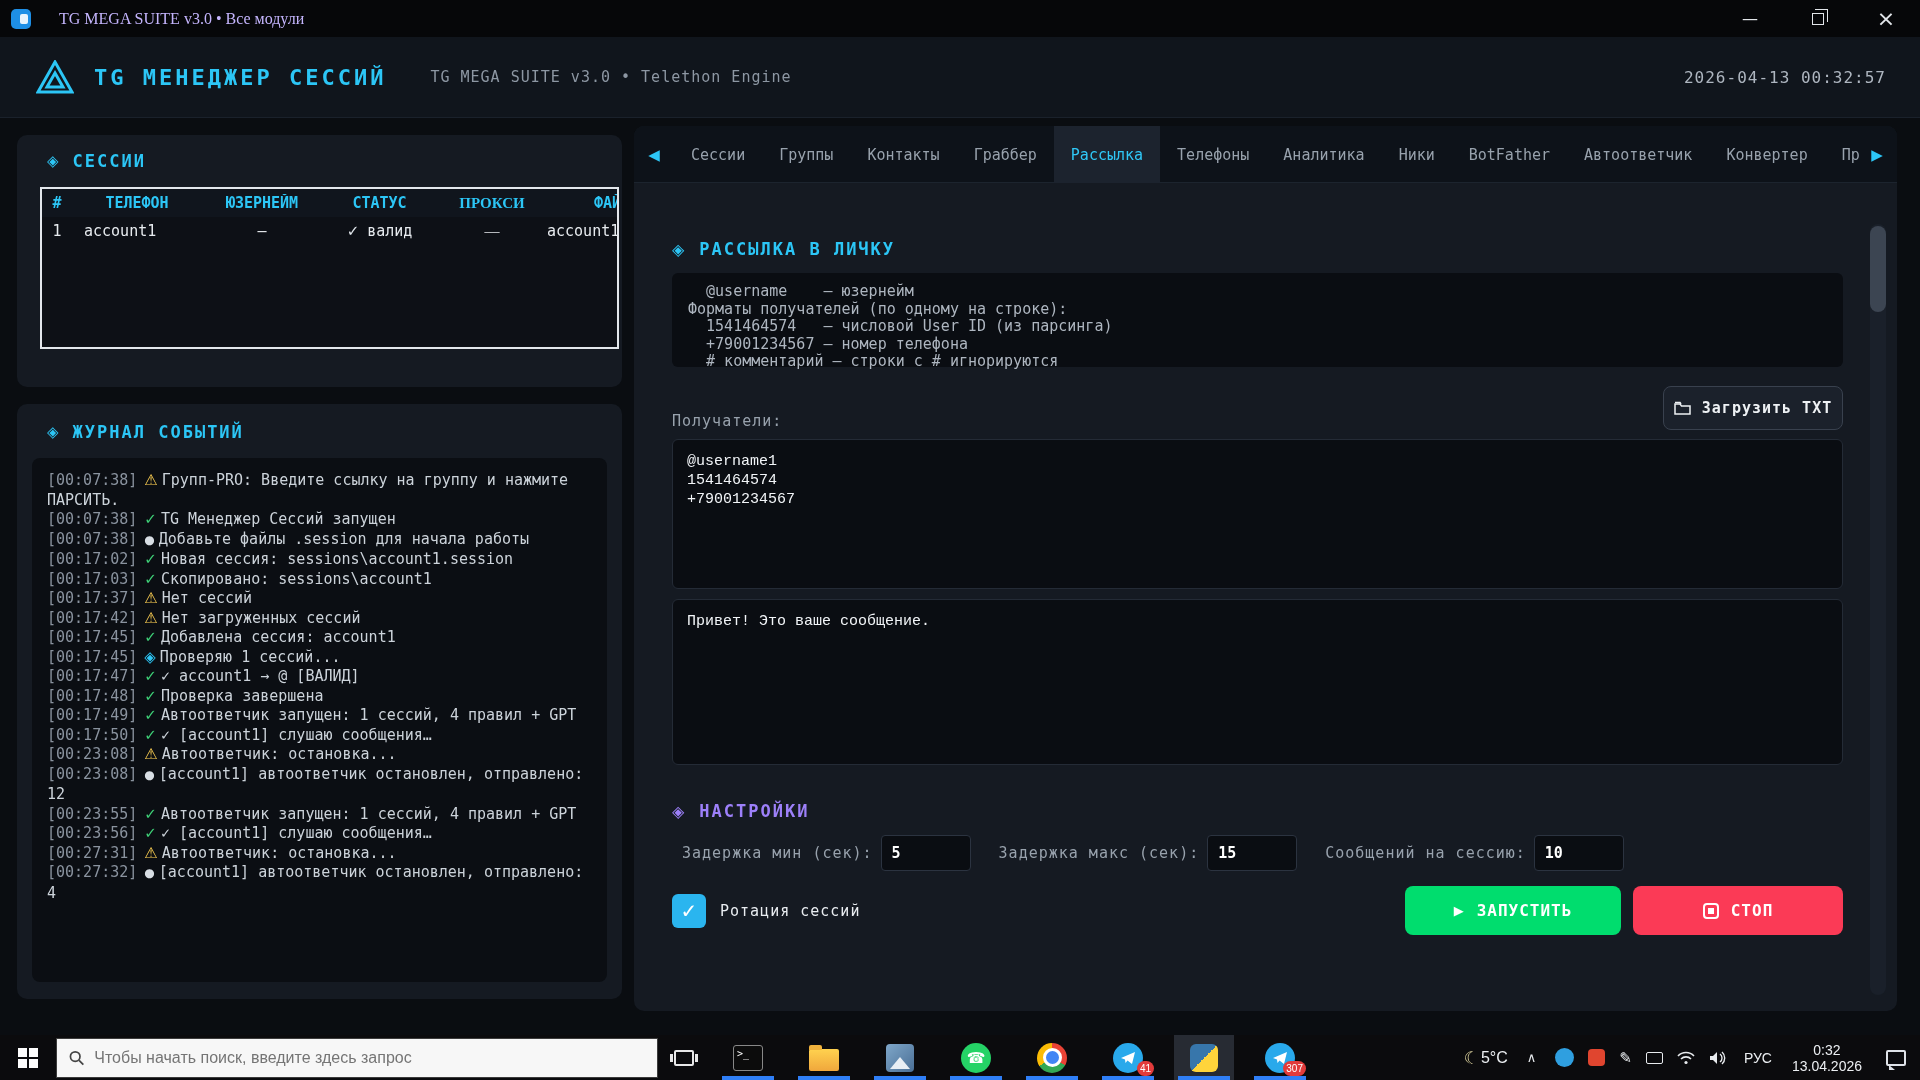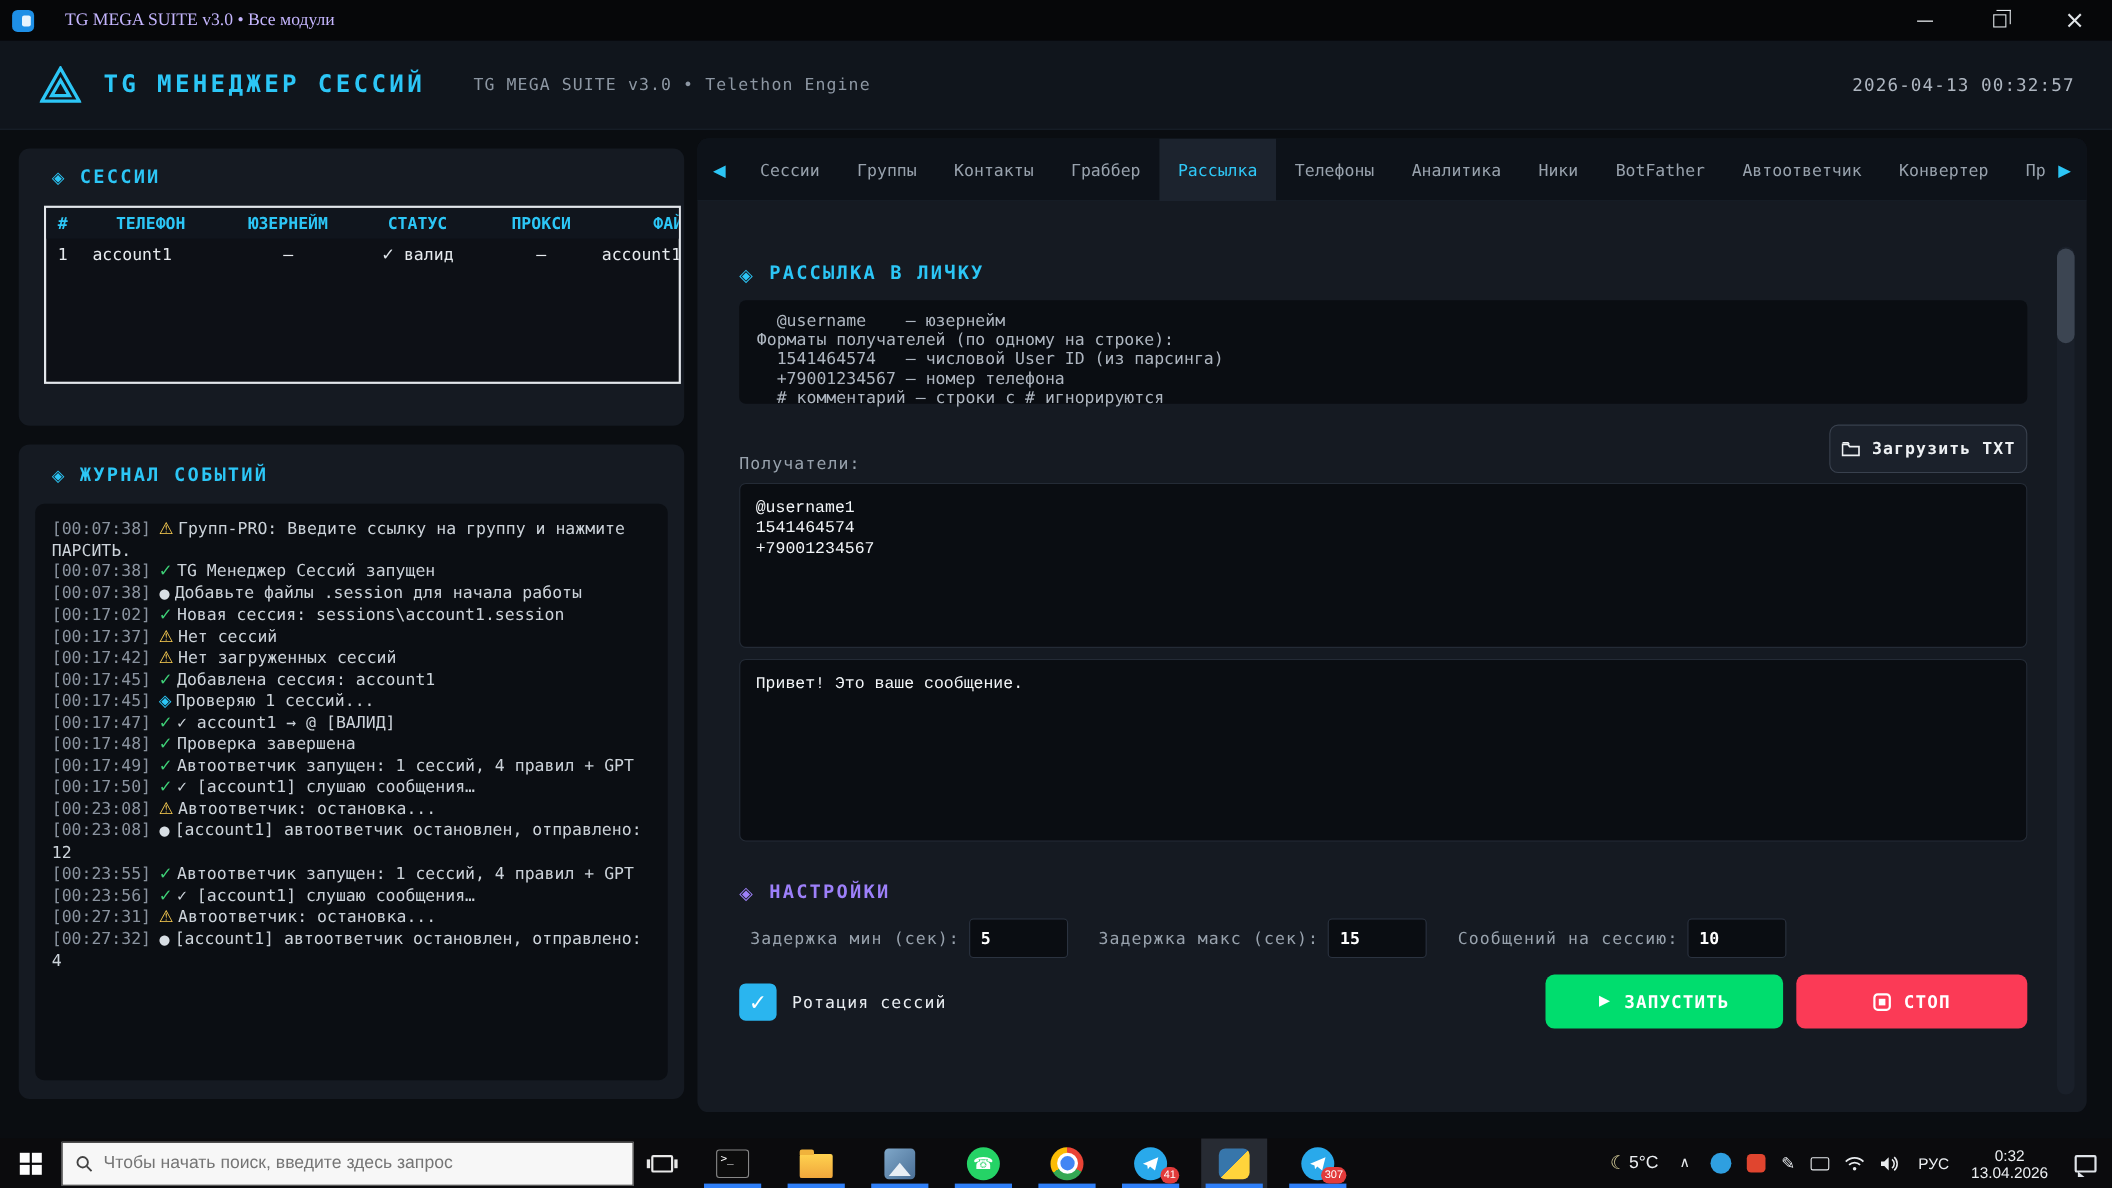--- a/index.html
+++ b/index.html
@@ -35,21 +35,21 @@
 
   
   .sessions { left:17px; top:135px; width:605px; height:252px; padding:16px 15px 0 30px; }
   .s-table { margin-top:16px; margin-left:-7px; width:579px; height:162px; border:2px solid #e3e7ec;
              background:#0d1016; overflow:hidden; }
   .t-row { display:flex; height:28px; align-items:center; width:665px; }
   .t-head { background:#10151d; }
   .t-cell { flex:none; font-size:15px; text-align:center; white-space:nowrap; overflow:hidden; }
   .t-head .t-cell { color:#2cc6f6; font-weight:bold; }
   .t-body .t-cell { color:#e7ebef; }
-  .c0{width:30px;} .c1{width:130px;} .c2{width:120px;} .c3{width:115px;} .c4{width:110px;} .c5{width:130px;}
+  .c0{width:30px;} .c1{width:130px;} .c2{width:120px;} .c3{width:115px;} .c4{width:110px;font-family:Liberation Serif, serif;} .c5{width:130px;}
   .status-check { color:#e0e6eb; margin-right:8px; }
 
   
   .logpanel { left:17px; top:404px; width:605px; height:595px; padding:18px 15px 15px 30px; }
   .logbox { margin-top:16px; margin-left:-15px; width:575px; height:524px; background:#0b0e13;
             border-radius:8px; padding:13px 15px; overflow:hidden; }
   .log-line { font-size:15px; line-height:19.5px; color:#ccd3da; word-break:break-word; }
   .log-time { color:#8a939f; }
   .log-ic { font-family:"DejaVu Sans","Liberation Sans",sans-serif; margin:0 4px 0 7px; }
   .log-ic.ok::before   { content:"✓"; color:#3ed077; }
@@ -114,21 +114,21 @@
   .stop-ic { width:16px; height:16px; border:2px solid #fff; border-radius:4px; display:flex;
              align-items:center; justify-content:center; }
   .stop-ic::after { content:""; width:6px; height:6px; background:#fff; }
 
   
   .taskbar { position:absolute; left:0; top:1035px; width:1920px; height:45px; background:#0b0b0d;
              display:flex; align-items:center; font-family:"Liberation Sans","DejaVu Sans",sans-serif; }
   .tb-start { width:56px; height:45px; display:flex; align-items:center; justify-content:center; }
   .win-logo { width:20px; height:20px; display:grid; grid-template-columns:9px 9px; grid-template-rows:9px 9px; gap:2px; }
   .win-logo i { background:#fdfdfd; }
-  .tb-search { width:520px; height:40px; background:#f7f7f7; border:1px solid #3c3c3c; display:flex;
+  .tb-search { width:602px; height:40px; background:#f7f7f7; border:1px solid #3c3c3c; display:flex;
                align-items:center; padding:0 12px; gap:10px; }
   .tb-search input { border:none; outline:none; background:transparent; font-size:16px; color:#333;
                      width:100%; font-family:"Liberation Sans","DejaVu Sans",sans-serif; }
   .tb-taskview { width:52px; height:45px; display:flex; align-items:center; justify-content:center; }
   .tv-ic { width:20px; height:16px; border:2px solid #e8e8e8; border-radius:2px; position:relative; }
   .tv-ic::before { content:""; position:absolute; left:-6px; top:2px; width:3px; height:8px; background:#e8e8e8; }
   .tv-ic::after { content:""; position:absolute; right:-6px; top:2px; width:3px; height:8px; background:#e8e8e8; }
   .tb-apps { display:flex; margin-left:8px; }
   .app-slot { width:60px; height:45px; margin-right:16px; display:flex; align-items:center;
               justify-content:center; position:relative; }
@@ -232,20 +232,21 @@
   <div class="logbox">
 
       <div class="log-line"><span class="log-time">[00:07:38]</span><span class="log-ic warn"></span><span>Групп-PRO: Введите ссылку на группу и нажмите ПАРСИТЬ.</span></div>
 
       <div class="log-line"><span class="log-time">[00:07:38]</span><span class="log-ic ok"></span><span>TG Менеджер Сессий запущен</span></div>
 
       <div class="log-line"><span class="log-time">[00:07:38]</span><span class="log-ic dot"></span><span>Добавьте файлы .session для начала работы</span></div>
 
       <div class="log-line"><span class="log-time">[00:17:02]</span><span class="log-ic ok"></span><span>Новая сессия: sessions\account1.session</span></div>
 
+      <div class="log-line"><span class="log-time">[00:17:03]</span><span class="log-ic ok"></span><span>Скопировано: sessions\account1</span></div>
 
       <div class="log-line"><span class="log-time">[00:17:37]</span><span class="log-ic warn"></span><span>Нет сессий</span></div>
 
       <div class="log-line"><span class="log-time">[00:17:42]</span><span class="log-ic warn"></span><span>Нет загруженных сессий</span></div>
 
       <div class="log-line"><span class="log-time">[00:17:45]</span><span class="log-ic ok"></span><span>Добавлена сессия: account1</span></div>
 
       <div class="log-line"><span class="log-time">[00:17:45]</span><span class="log-ic info"></span><span>Проверяю 1 сессий...</span></div>
 
       <div class="log-line"><span class="log-time">[00:17:47]</span><span class="log-ic ok"></span><span>✓ account1 → @ [ВАЛИД]</span></div>

